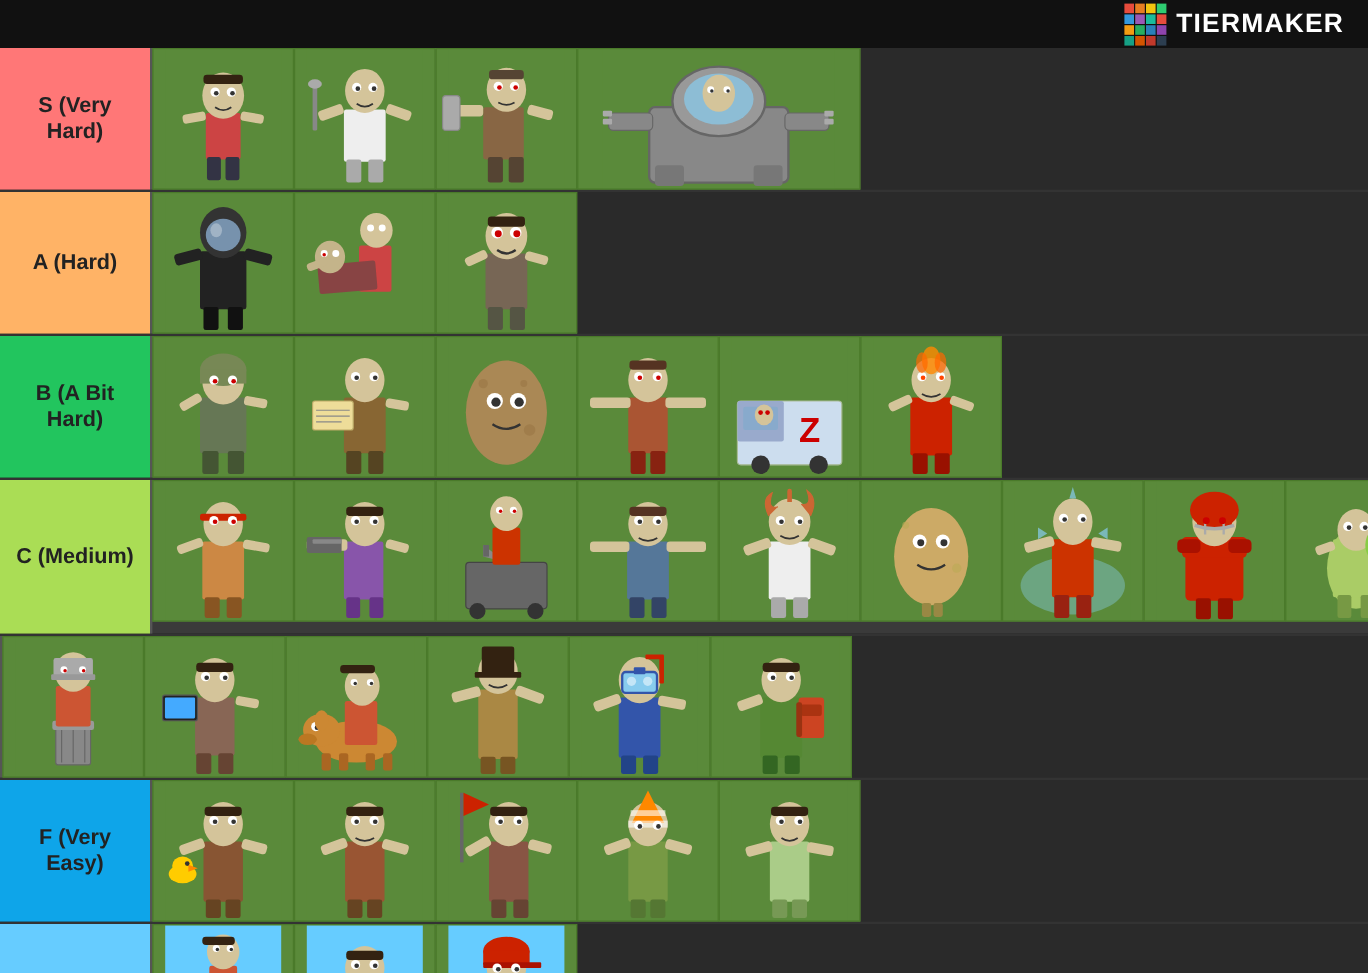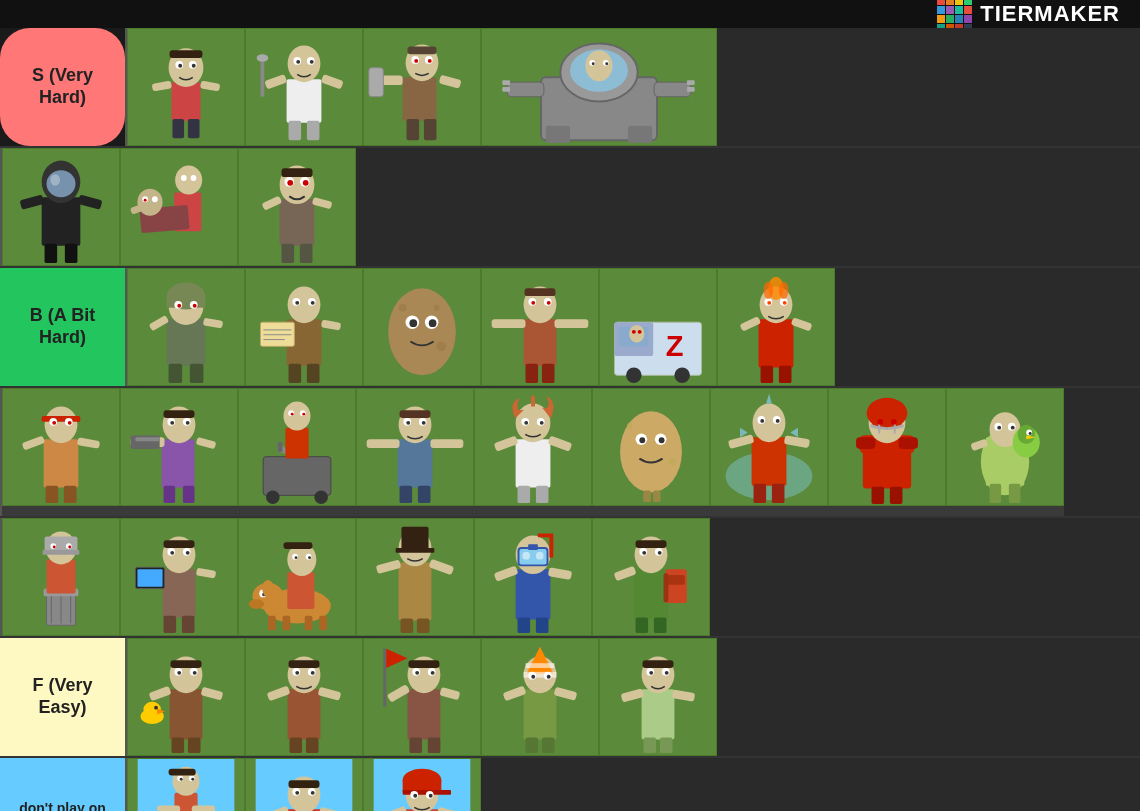--- a/index.html
+++ b/index.html
@@ -17,21 +17,21 @@
       position: relative;
     }
 
     
     .header {
       display: flex;
       justify-content: flex-end;
       align-items: center;
       padding: 8px 20px;
       background: #111;
-      height: 28px;
+      height: 40px;
     }
 
     .tiermaker-logo {
       display: flex;
       align-items: center;
       gap: 8px;
     }
 
     .logo-grid {
       display: grid;
@@ -93,26 +93,26 @@
       justify-content: center;
       position: relative;
     }
 
     .zombie-cell svg {
       width: 100%;
       height: 100%;
     }
 
     
-    .tier-s { background: #ff7777; border-radius: 30px; }
+    .tier-s { background: #ff7777; }
     .tier-a { background: #ffb366; }
     .tier-b { background: #22c55e; }
     .tier-c { background: #aadd55; }
     .tier-d { background: #88cc44; }
-    .tier-f { background: #fef9c3; }
+    .tier-f { background: #0ea5e9; }
     .tier-special { background: #66ccff; }
 
     .empty-section {
       flex: 1;
       background: #2a2a2a;
     }
   </style>
 </head>
 <body>
 
@@ -240,20 +240,21 @@
           <rect x="0" y="53" width="8" height="5" fill="#aaa" rx="1"></rect>
           <rect x="191" y="60" width="8" height="5" fill="#aaa" rx="1"></rect>
           <rect x="191" y="53" width="8" height="5" fill="#aaa" rx="1"></rect>
         </svg>
       </div>
       <div class="empty-section"></div>
     </div>
   </div>
 
   <div class="tier-row">
+    <div class="tier-label tier-a">A (Hard)</div>
     <div class="tier-content">
 
       <div class="zombie-cell">
         <svg viewBox="0 0 100 120" xmlns="http://www.w3.org/2000/svg">
           <rect width="100" height="120" fill="#5a8a3a"></rect>
           <rect x="30" y="50" width="40" height="50" fill="#222" rx="2"></rect>
           <ellipse cx="50" cy="34" rx="20" ry="22" fill="#333"></ellipse>
           <ellipse cx="50" cy="36" rx="15" ry="14" fill="#88aacc" opacity="0.8"></ellipse>
 
           <ellipse cx="44" cy="32" rx="5" ry="6" fill="white" opacity="0.3"></ellipse>
@@ -422,20 +423,21 @@
           <rect x="66" y="53" width="21" height="8" fill="#d4c49a" rx="3" transform="rotate(20 76 57)"></rect>
           <rect x="34" y="100" width="13" height="18" fill="#991100" rx="2"></rect>
           <rect x="53" y="100" width="13" height="18" fill="#991100" rx="2"></rect>
         </svg>
       </div>
       <div class="empty-section"></div>
     </div>
   </div>
 
   <div class="tier-row" style="min-height:130px;">
+    <div class="tier-label tier-c">C (Medium)</div>
     <div class="tier-content">
 
       <div class="zombie-cell">
         <svg viewBox="0 0 100 120" xmlns="http://www.w3.org/2000/svg">
           <rect width="100" height="120" fill="#5a8a3a"></rect>
           <rect x="32" y="52" width="36" height="50" fill="#cc8844" rx="2"></rect>
           <ellipse cx="50" cy="37" rx="17" ry="19" fill="#d4c49a"></ellipse>
           <rect x="30" y="28" width="40" height="6" fill="#cc2200" rx="2"></rect>
           <circle cx="42" cy="34" r="4" fill="white"></circle>
           <circle cx="58" cy="34" r="4" fill="white"></circle>

